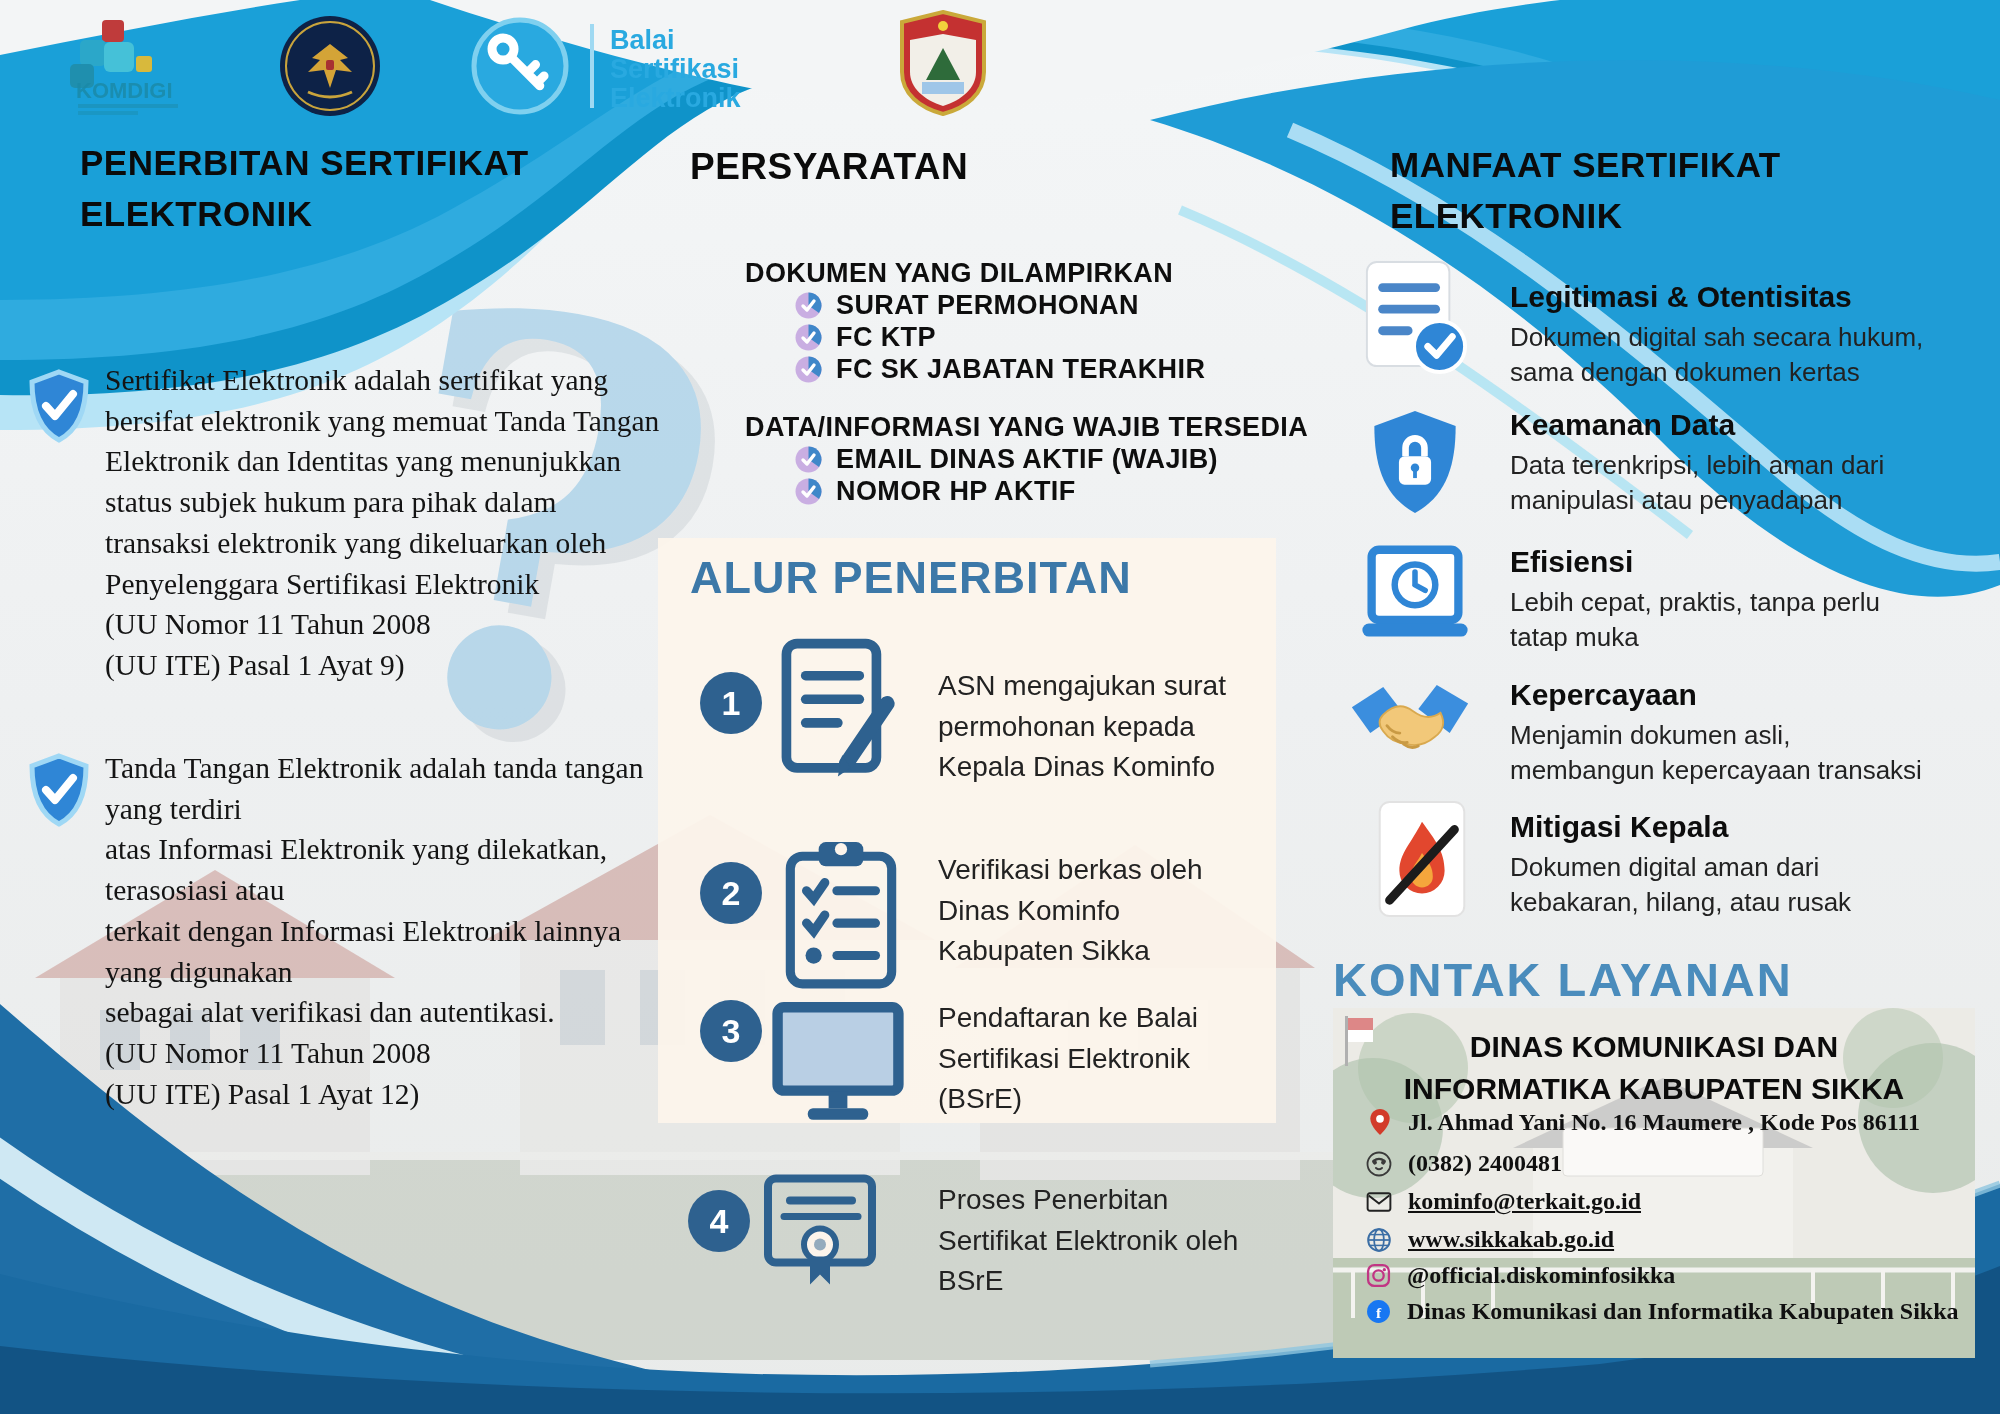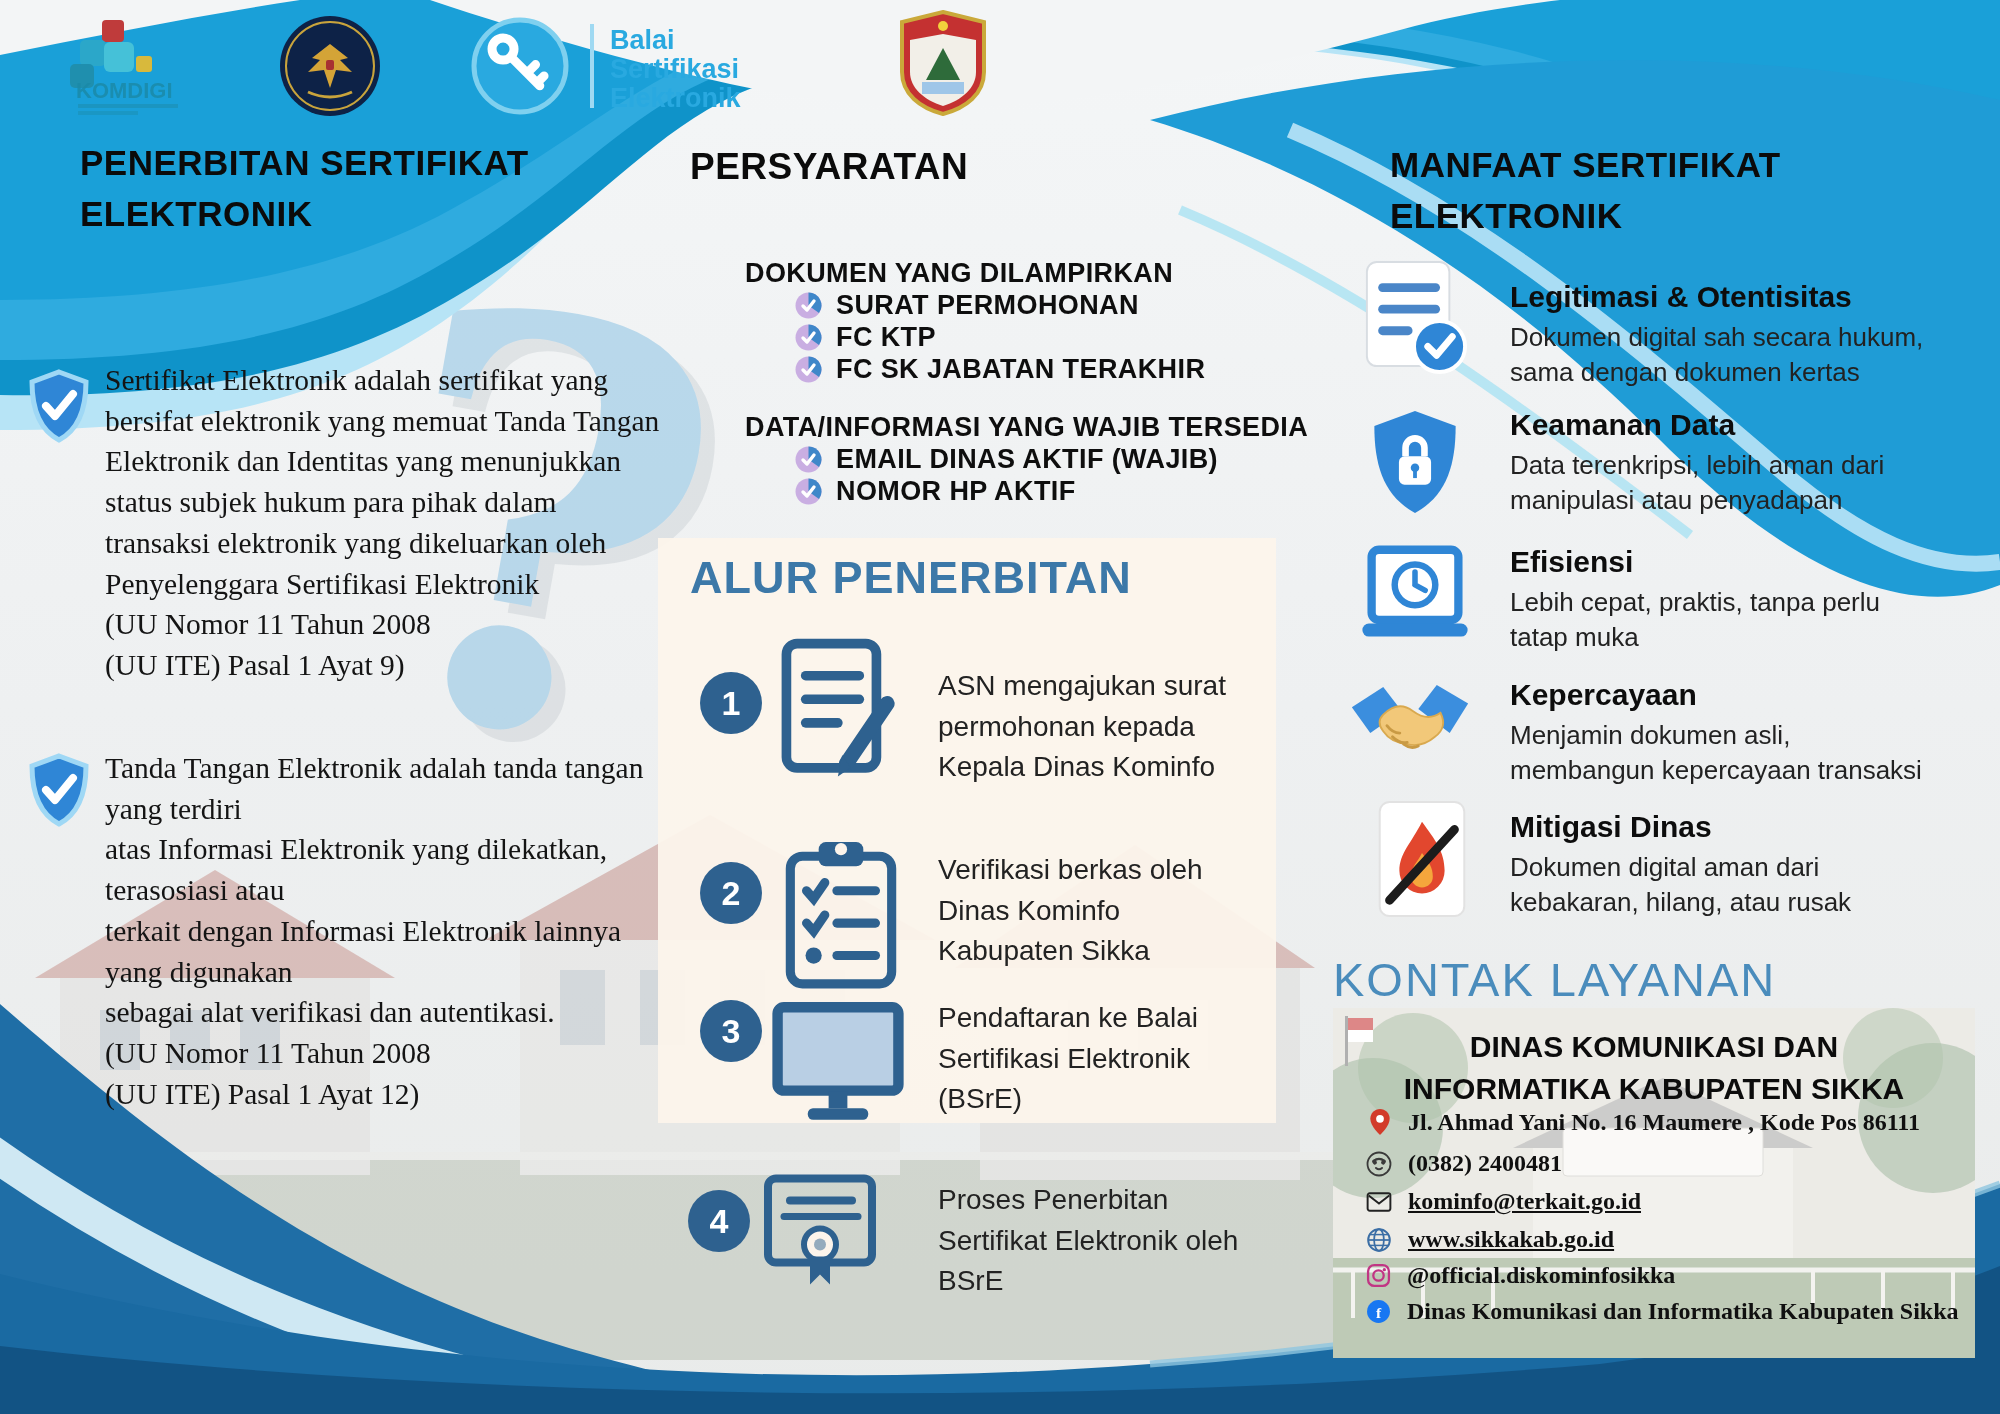--- a/index.html
+++ b/index.html
@@ -29,21 +29,21 @@
   .alur-panel{left:658px;top:538px;width:618px;height:585px;background:rgba(252,244,235,.95)}
   .alur-title{left:690px;top:552px;width:556px;text-align:left;font-weight:900;font-size:45px;color:#3c78a8;letter-spacing:1px}
   .step-circle{width:62px;height:62px;border-radius:50%;background:#2e618f;color:#fff;font-weight:800;font-size:34px;display:flex;align-items:center;justify-content:center}
   .step-text{font-size:28px;color:#222;line-height:1.45}
   
   .benefit-title{font-weight:900;font-size:30px;color:#0d0d0d}
   .benefit-desc{font-size:26px;color:#222;line-height:1.33;white-space:pre-line;margin-top:6px}
   .benefit-text{width:460px}
   .benefit-icon{width:120px;display:flex;justify-content:center}
   
-  .kontak-title{left:1333px;top:952px;font-weight:400;font-size:47px;color:#4a8cbc;letter-spacing:2px}
+  .kontak-title{left:1333px;top:952px;font-weight:700;font-size:47px;color:#4a8cbc;letter-spacing:2px}
   .contact-card{left:1333px;top:1008px;width:642px;height:350px;overflow:hidden}
   .card-title{position:absolute;left:0;top:18px;width:100%;text-align:center;font-weight:900;font-size:30px;color:#0c0c0c;line-height:1.4}
   .contact-row{position:absolute;display:flex;align-items:center;gap:16px;font-family:"Liberation Serif",serif;font-weight:700;font-size:24px;color:#101010}
   .contact-row .u{text-decoration:underline}
   .qmark{left:380px;top:250px;font-family:"DejaVu Serif",serif;font-weight:700;font-size:560px;color:#8cc3e4;opacity:.55;transform:rotate(10deg);text-shadow:16px 10px 0 rgba(150,160,170,.35);line-height:1}
 </style>
 </head>
 <body>
 
 <div class="page">
@@ -344,21 +344,21 @@
 
   <div class="abs benefit-icon" style="left:1362px;top:800px">
     <svg width="92" height="118" viewBox="0 0 90 120">
       <rect x="2" y="2" width="86" height="116" rx="10" fill="#ffffff" stroke="#e2e2e2" stroke-width="2"></rect>
       <path d="M45,22 C58,40 68,52 68,72 a23,23 0 0 1 -46,0 C22,54 34,44 45,22 Z" fill="#e2472e"></path>
       <path d="M45,54 C52,64 56,68 56,78 a11,11 0 0 1 -22,0 C34,68 40,64 45,54 Z" fill="#f5a63c"></path>
       <line x1="12" y1="102" x2="78" y2="30" stroke="#1c1c1c" stroke-width="9" stroke-linecap="round"></line>
     </svg>
   </div>
   <div class="abs benefit-text" style="left:1510px;top:810px">
-    <div class="benefit-title">Mitigasi Dinas</div>
+    <div class="benefit-title">Mitigasi Kepala</div>
     <div class="benefit-desc">Dokumen digital aman dari
 kebakaran, hilang, atau rusak</div>
   </div>
 
   <div class="abs kontak-title">KONTAK LAYANAN</div>
 
   <div class="abs contact-card">
     <svg class="abs" style="left:0;top:0" width="642" height="350" viewBox="0 0 642 350">
       <rect width="642" height="350" fill="#dfdcd4"></rect>
       <rect x="0" y="250" width="642" height="100" fill="#8fa482"></rect>

